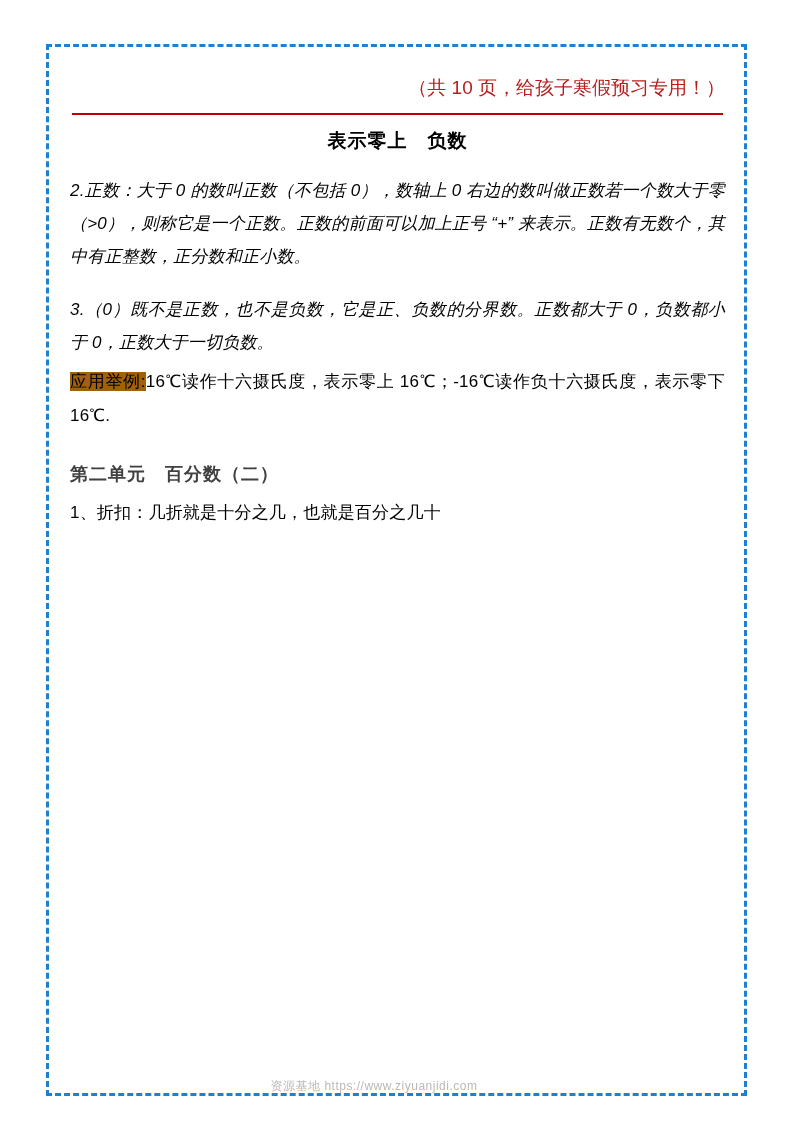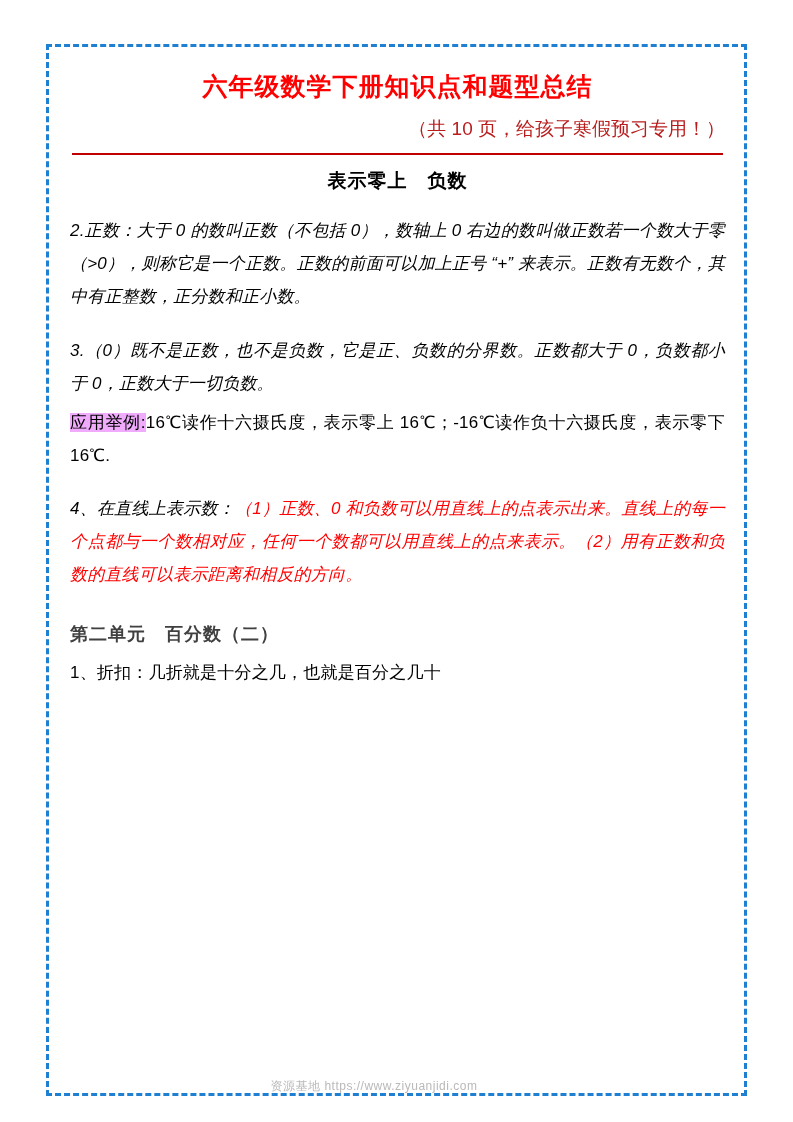--- a/index.html
+++ b/index.html
@@ -75,21 +75,21 @@
     letter-spacing: 0.2px;
   }
   .para.gap {
     margin-top: 20px;
     font-style: italic;
   }
   .red {
     color: #ff0000;
   }
   .hl {
-    background: #f0abfc;
+    background: #a16207;
     color: #000000;
   }
   .unit2-heading {
     font-size: 18px;
     font-weight: bold;
     color: #404040;
     margin: 30px 0 10px 0;
     letter-spacing: 1px;
   }
   .watermark {
@@ -105,37 +105,35 @@
 </style>
 </head>
 <body>
 
 <div class="page">
 
   <div class="dashed-frame"></div>
 
   <div class="content">
 
-    <div class="doc-title">六年级数学下册知识点和题型总结</div>
 
     <div class="doc-subtitle">（共 10 页，给孩子寒假预习专用！）</div>
 
     <div class="divider"></div>
 
     <div class="unit-heading">表示零上　负数</div>
 
 
     <p class="para gap"><span>2.正数：大于 0 的数叫正数（不包括 0），数轴上 0 右边的数叫做正数若一个数大于零（&gt;0），则称它是一个正数。正数的前面可以加上正号 “+” 来表示。正数有无数个，其中有正整数，正分数和正小数。</span></p>
 
     <p class="para gap"><span>3.（0）既不是正数，也不是负数，它是正、负数的分界数。正数都大于 0，负数都小于 0，正数大于一切负数。</span></p>
 
     <p class="para"><span class="hl">应用举例:</span><span>16℃读作十六摄氏度，表示零上 16℃；-16℃读作负十六摄氏度，表示零下 16℃.</span></p>
 
 
-    <p class="para gap"><span>4、在直线上表示数：</span><span class="red">（1）正数、0 和负数可以用直线上的点表示出来。直线上的每一个点都与一个数相对应，任何一个数都可以用直线上的点来表示。（2）用有正数和负数的直线可以表示距离和相反的方向。</span></p>
 
     <div class="unit2-heading">第二单元　百分数（二）</div>
 
     <p class="para">1、折扣：几折就是十分之几，也就是百分之几十</p>
 
   </div>
 
   <div class="watermark">资源基地 https://www.ziyuanjidi.com</div>
 
 </div>

